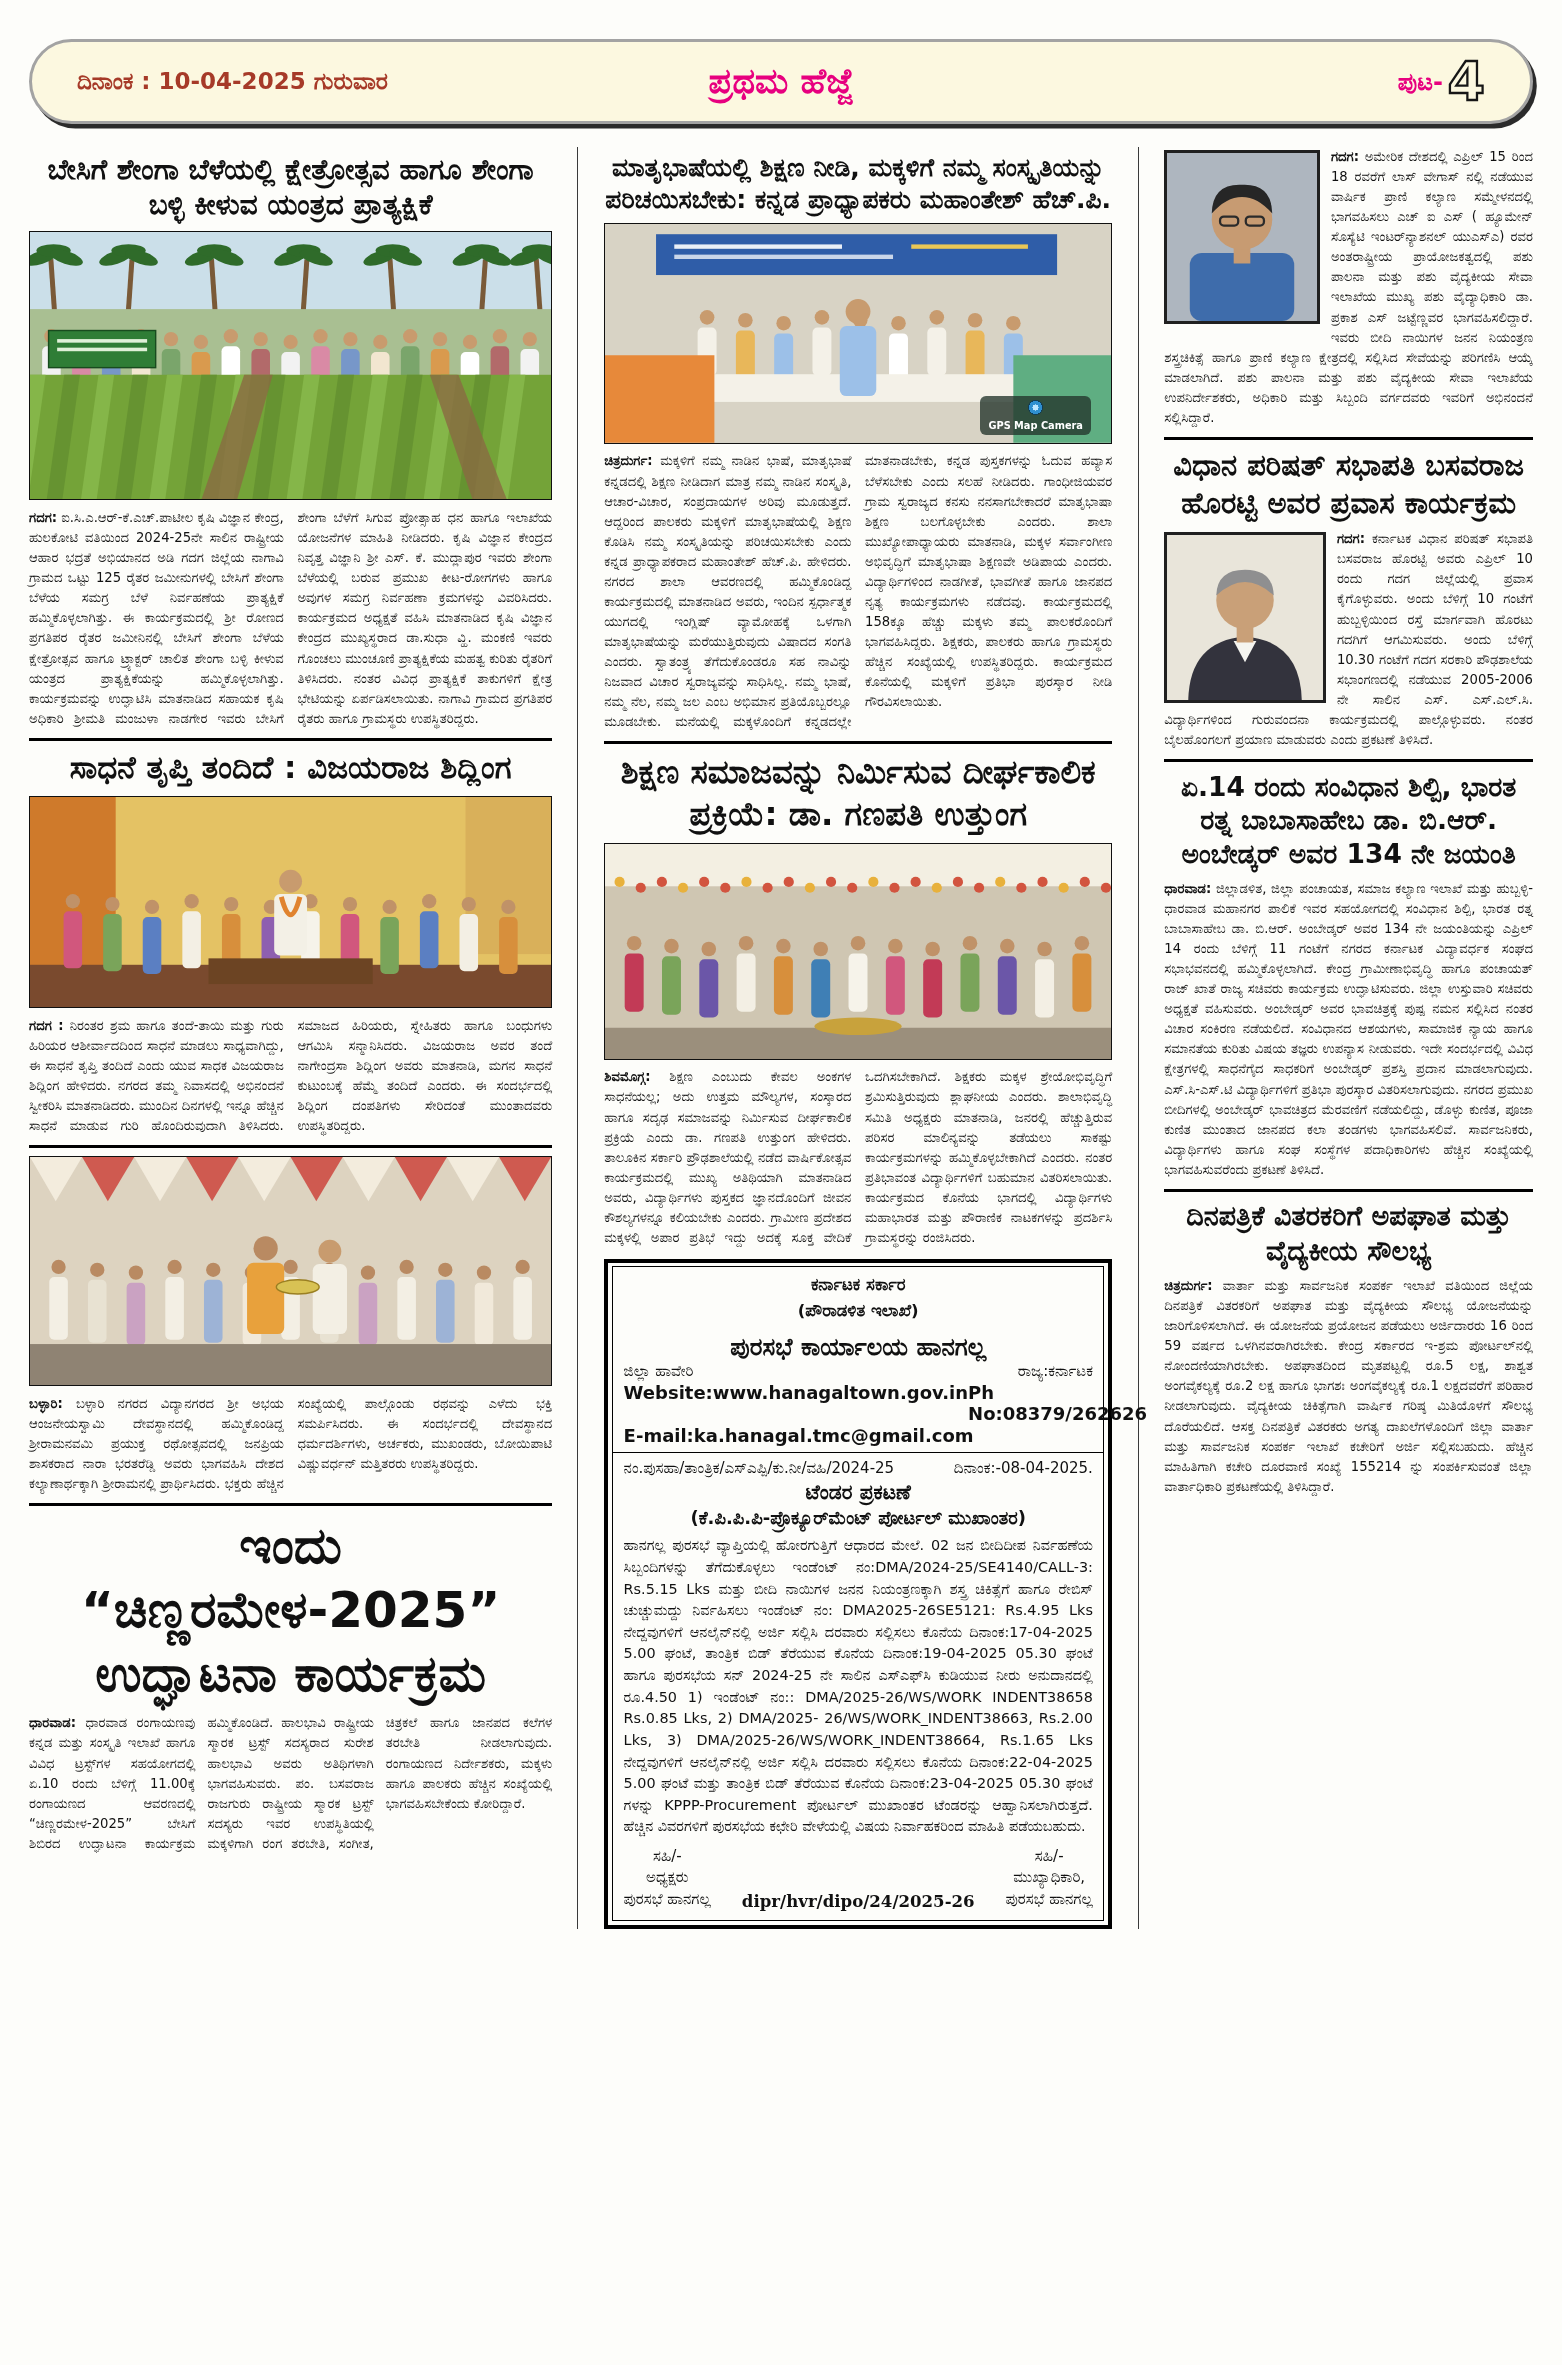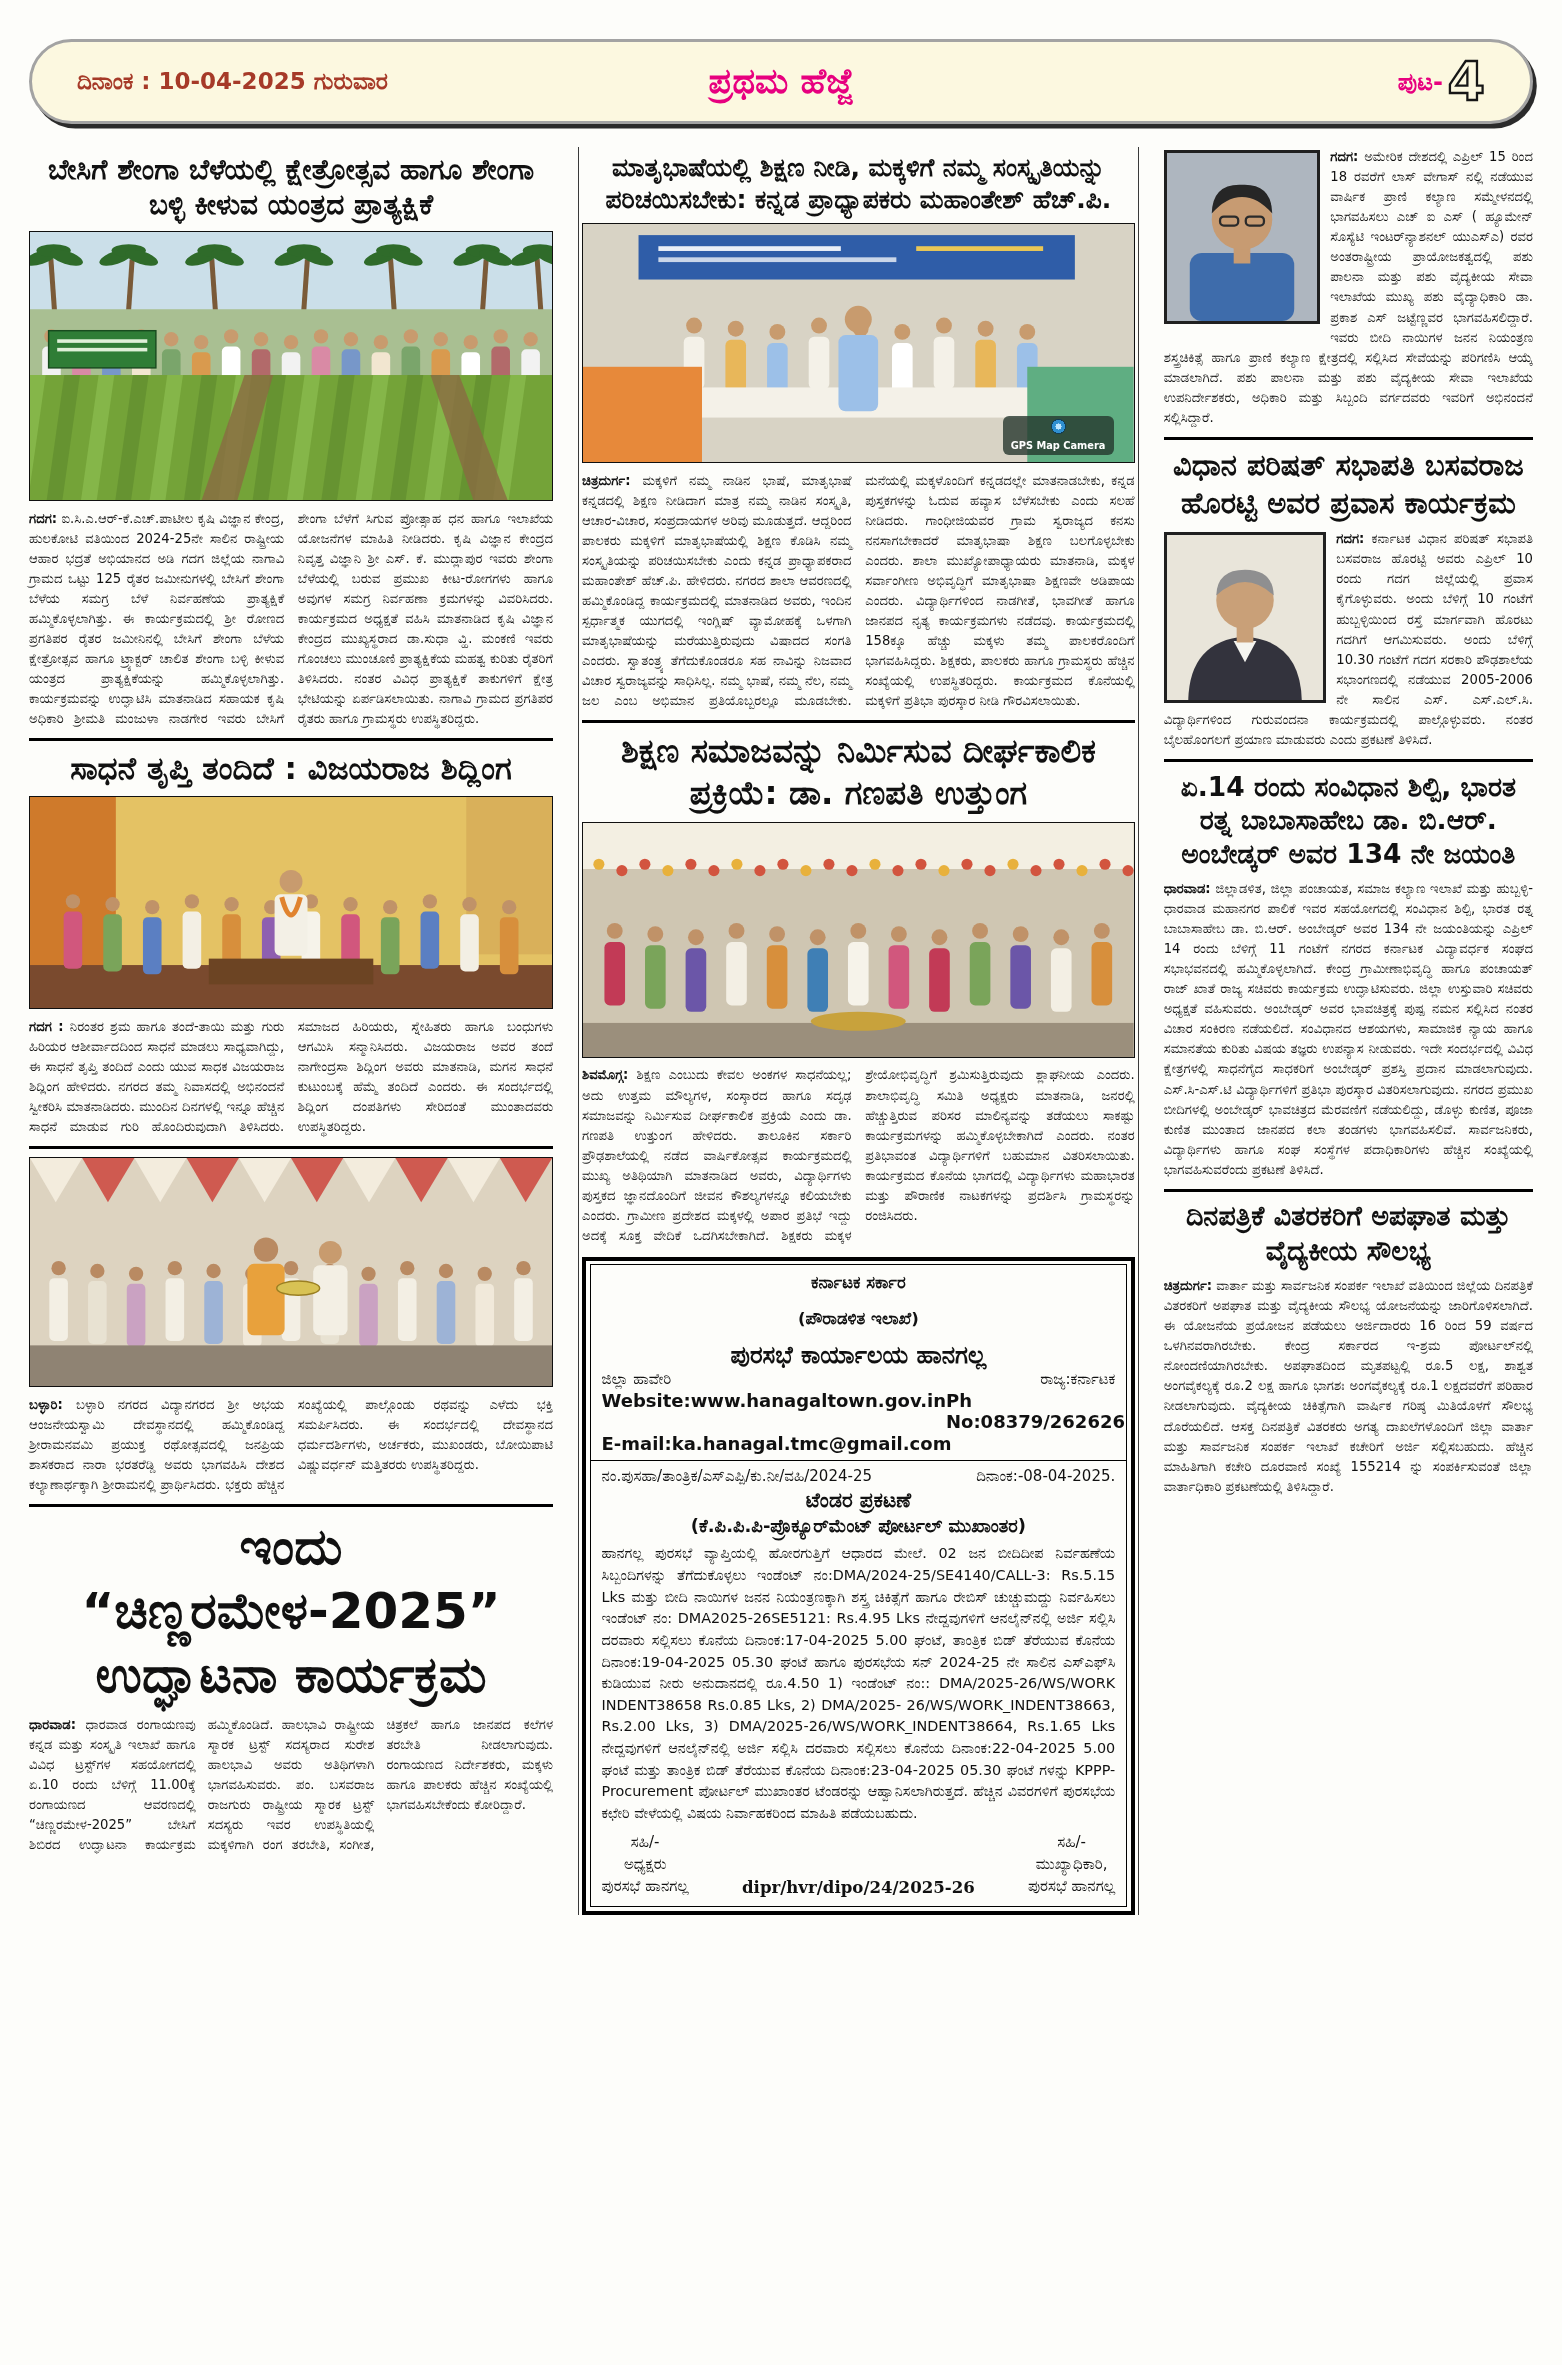--- a/index.html
+++ b/index.html
@@ -23,21 +23,21 @@
   .masthead .pageside { flex:1; display:flex; justify-content:flex-end; align-items:center; gap:4.5px; }
   .masthead .page-label { font-size:24px; font-weight:bold; color:#e7007f; }
   .masthead .page-num { font-size:54px; font-weight:bold; color:#161616; line-height:1; }
   @supports (-webkit-text-stroke: 3px black) {
     .masthead .page-num { color:#fcf8e0; -webkit-text-stroke:2.3px #161616; }
   }
   
   .columns { display:flex; gap:25px; }
   .col { min-width:0; }
   .col-left  { width:552px; }
-  .col-mid   { width:590px; border-left:1.5px solid #3a3a3a; border-right:1.5px solid #3a3a3a; padding:0 3px; }
+  .col-mid   { width:590px; border-left:1.5px solid #3a3a3a; border-right:1.5px solid #3a3a3a; padding:0 26px; }
   .col-right { width:389px; }
   
   h1.hl { text-align:center; font-weight:bold; line-height:1.28; margin:4.5px 0 7.6px 0; letter-spacing:0; }
   .hl-a { font-size:28px; }
   .hl-b { font-size:31px; }
   .hl-c { font-size:28px; }
   .hl-d { font-size:50px; line-height:1.3; }
   .hl-m1 { font-size:25px; }
   .hl-m2 { font-size:32.5px; }
   .hl-r1 { font-size:32px; }
@@ -62,21 +62,21 @@
     background:rgba(35,52,44,0.78); border-radius:6px; padding:3.8px 8.3px;flex-direction:column;
   }
   .gps-badge .cam { width:15px; height:15px; border-radius:50%;
     background:radial-gradient(circle at 50% 50%, #bfe6ff 0 28%, #2f8fd0 29% 62%, #0d3a57 63% 100%); }
   .gps-badge span { color:#fff; font-size:9.8px; font-weight:bold; }
   
   .notice-outer { border:4.5px solid #000; padding:3.8px; margin-top:10.6px; }
   .notice-inner { border:1.9px solid #000; padding:7.6px 10.6px 9px 10.6px; }
   .notice-center { text-align:center; font-weight:bold; }
   .n-govt { font-size:16.6px; }
-  .n-dept { font-size:16.6px; margin-top:17px; }
+  .n-dept { font-size:16.6px; margin-top:7px; }
   .n-office { font-size:24px; margin-top:13px; }
   .n-row { display:flex; justify-content:space-between; font-size:15px; margin-top:1.5px; }
   .n-web { font-size:18px; font-weight:bold; }
   .n-sep { border:none; border-top:1.9px solid #000; margin:6px -10.6px; }
   .n-title { font-size:20.4px; margin-top:3px; }
   .n-sub { font-size:18px; margin-top:3px; }
   .n-body { font-size:14.4px; line-height:1.5; text-align:justify; margin-top:6px; }
   .n-signs { display:flex; justify-content:space-between; align-items:flex-end; margin-top:7.6px; font-size:15px; }
   .n-sign { text-align:center; line-height:1.45; }
   .n-dipr { font-family:"DejaVu Serif","Liberation Serif",serif; font-weight:bold; font-size:16.6px; }

